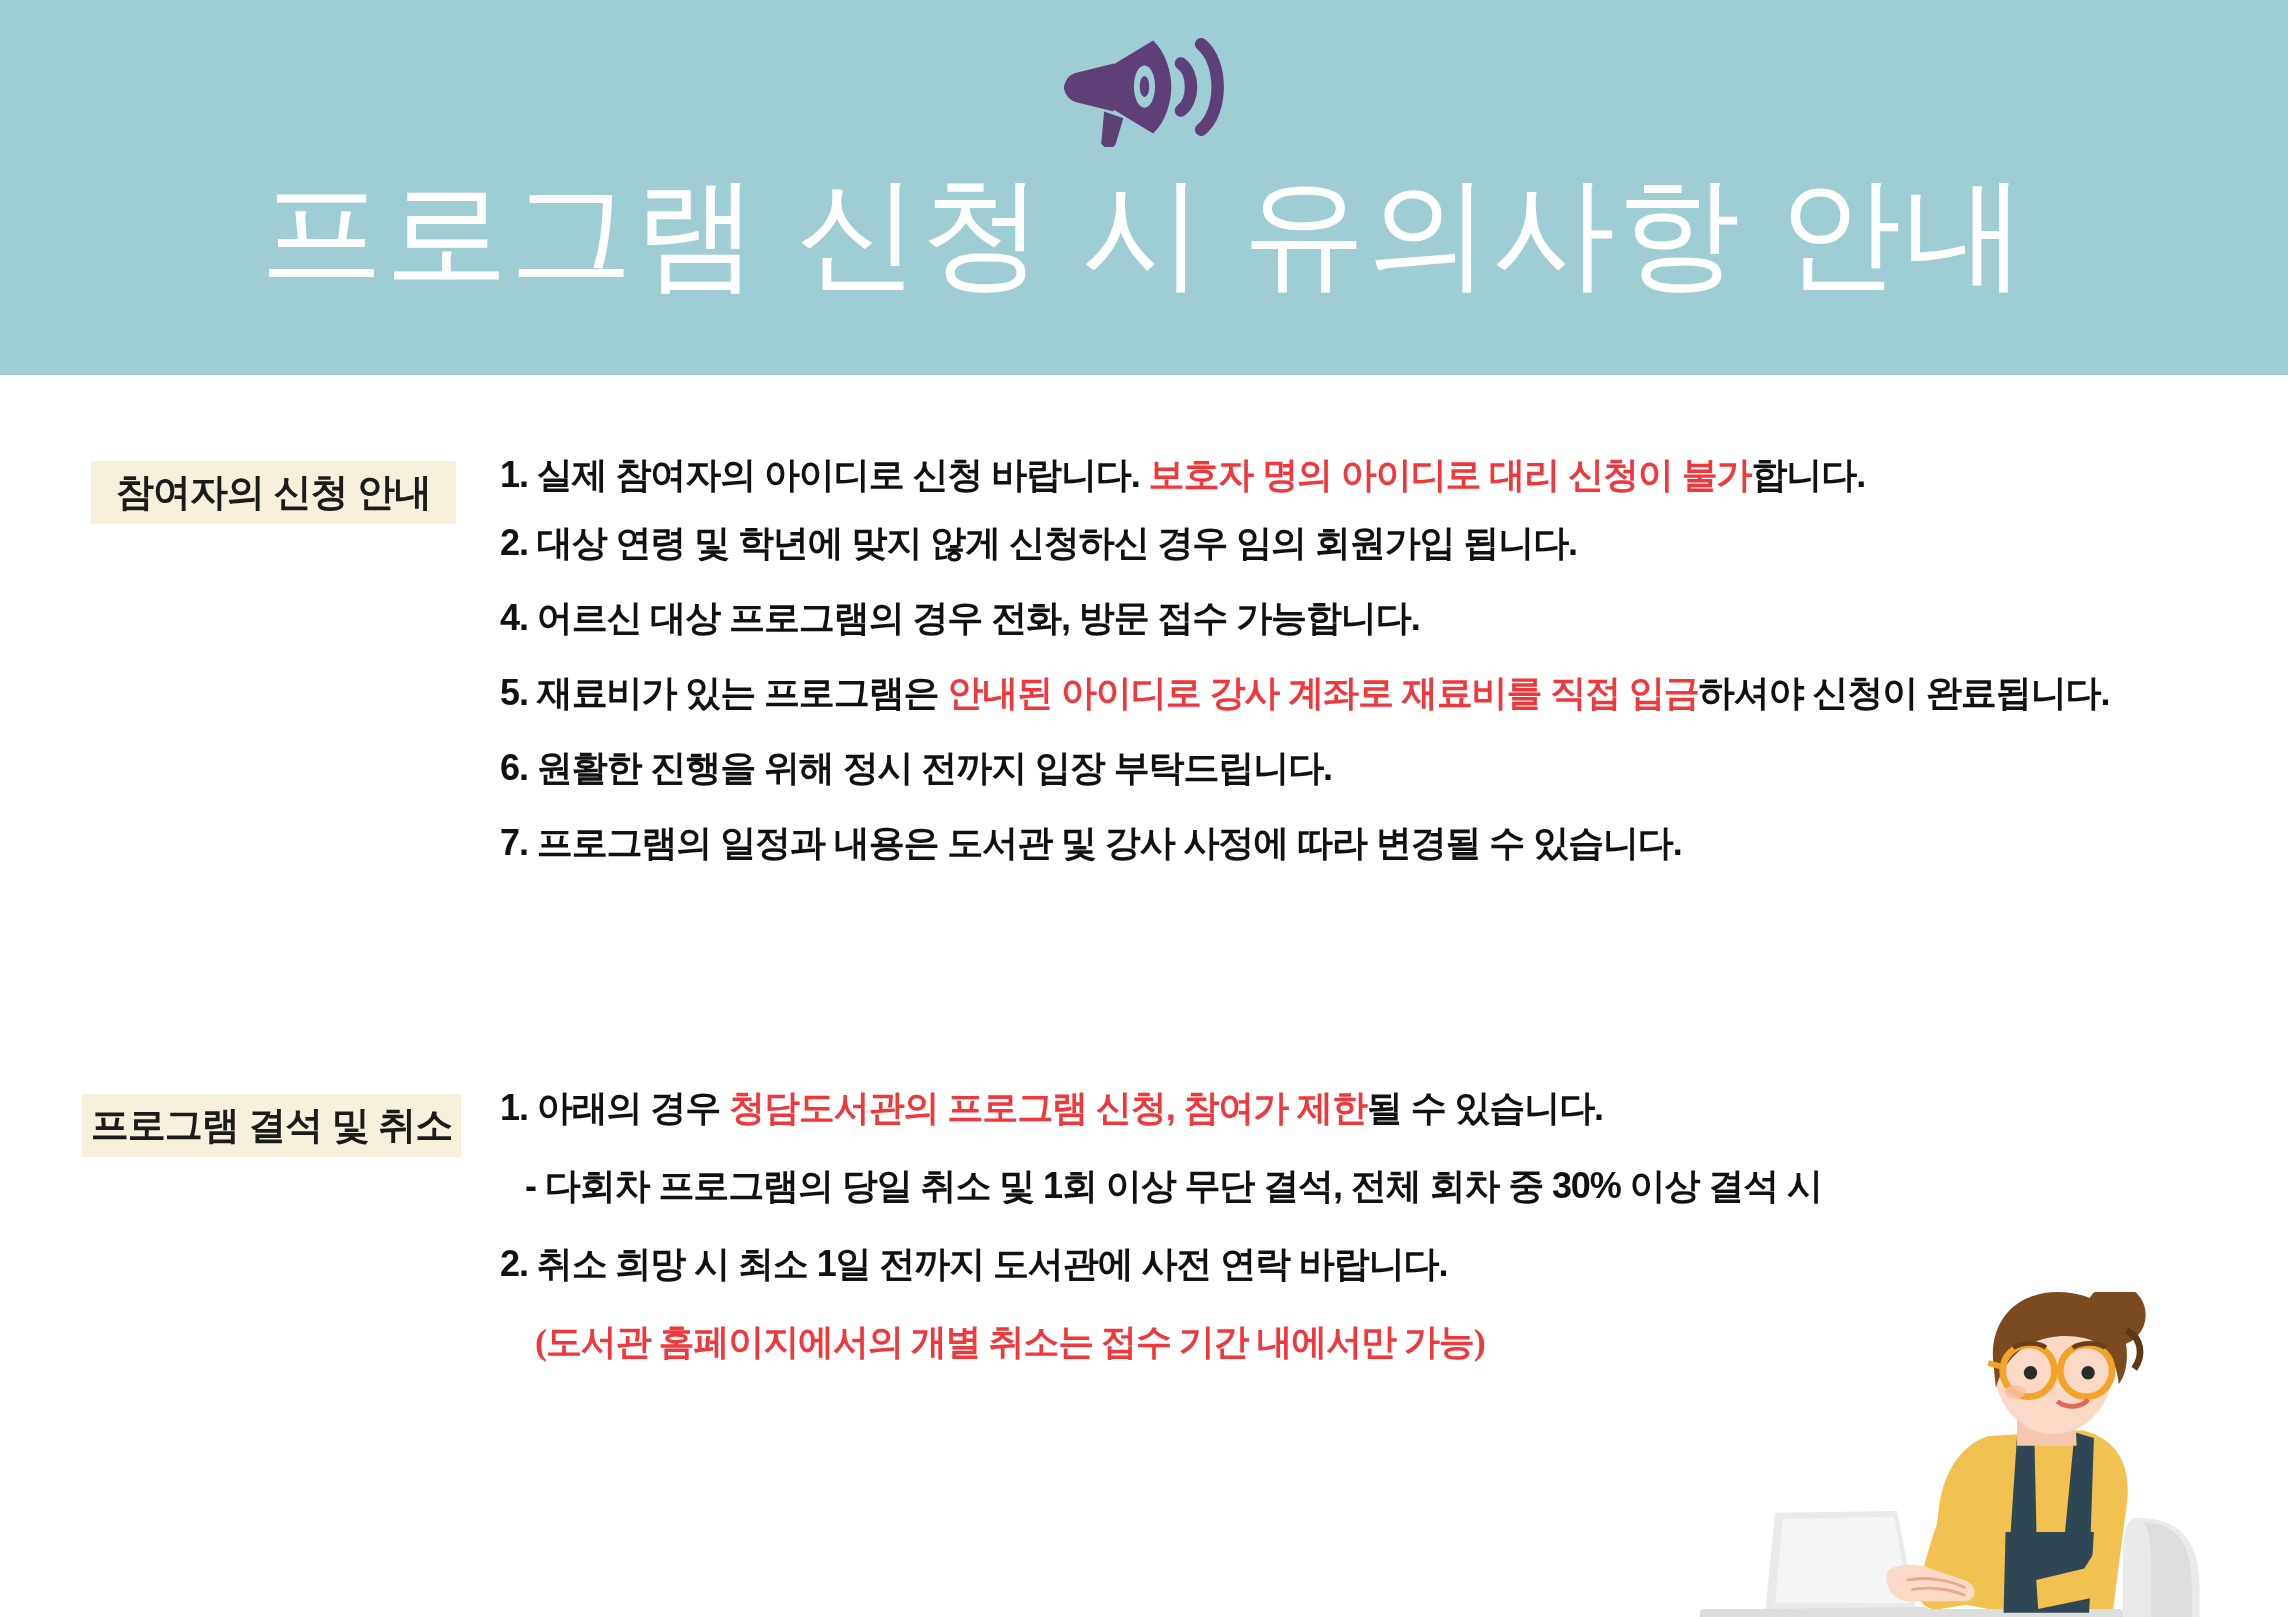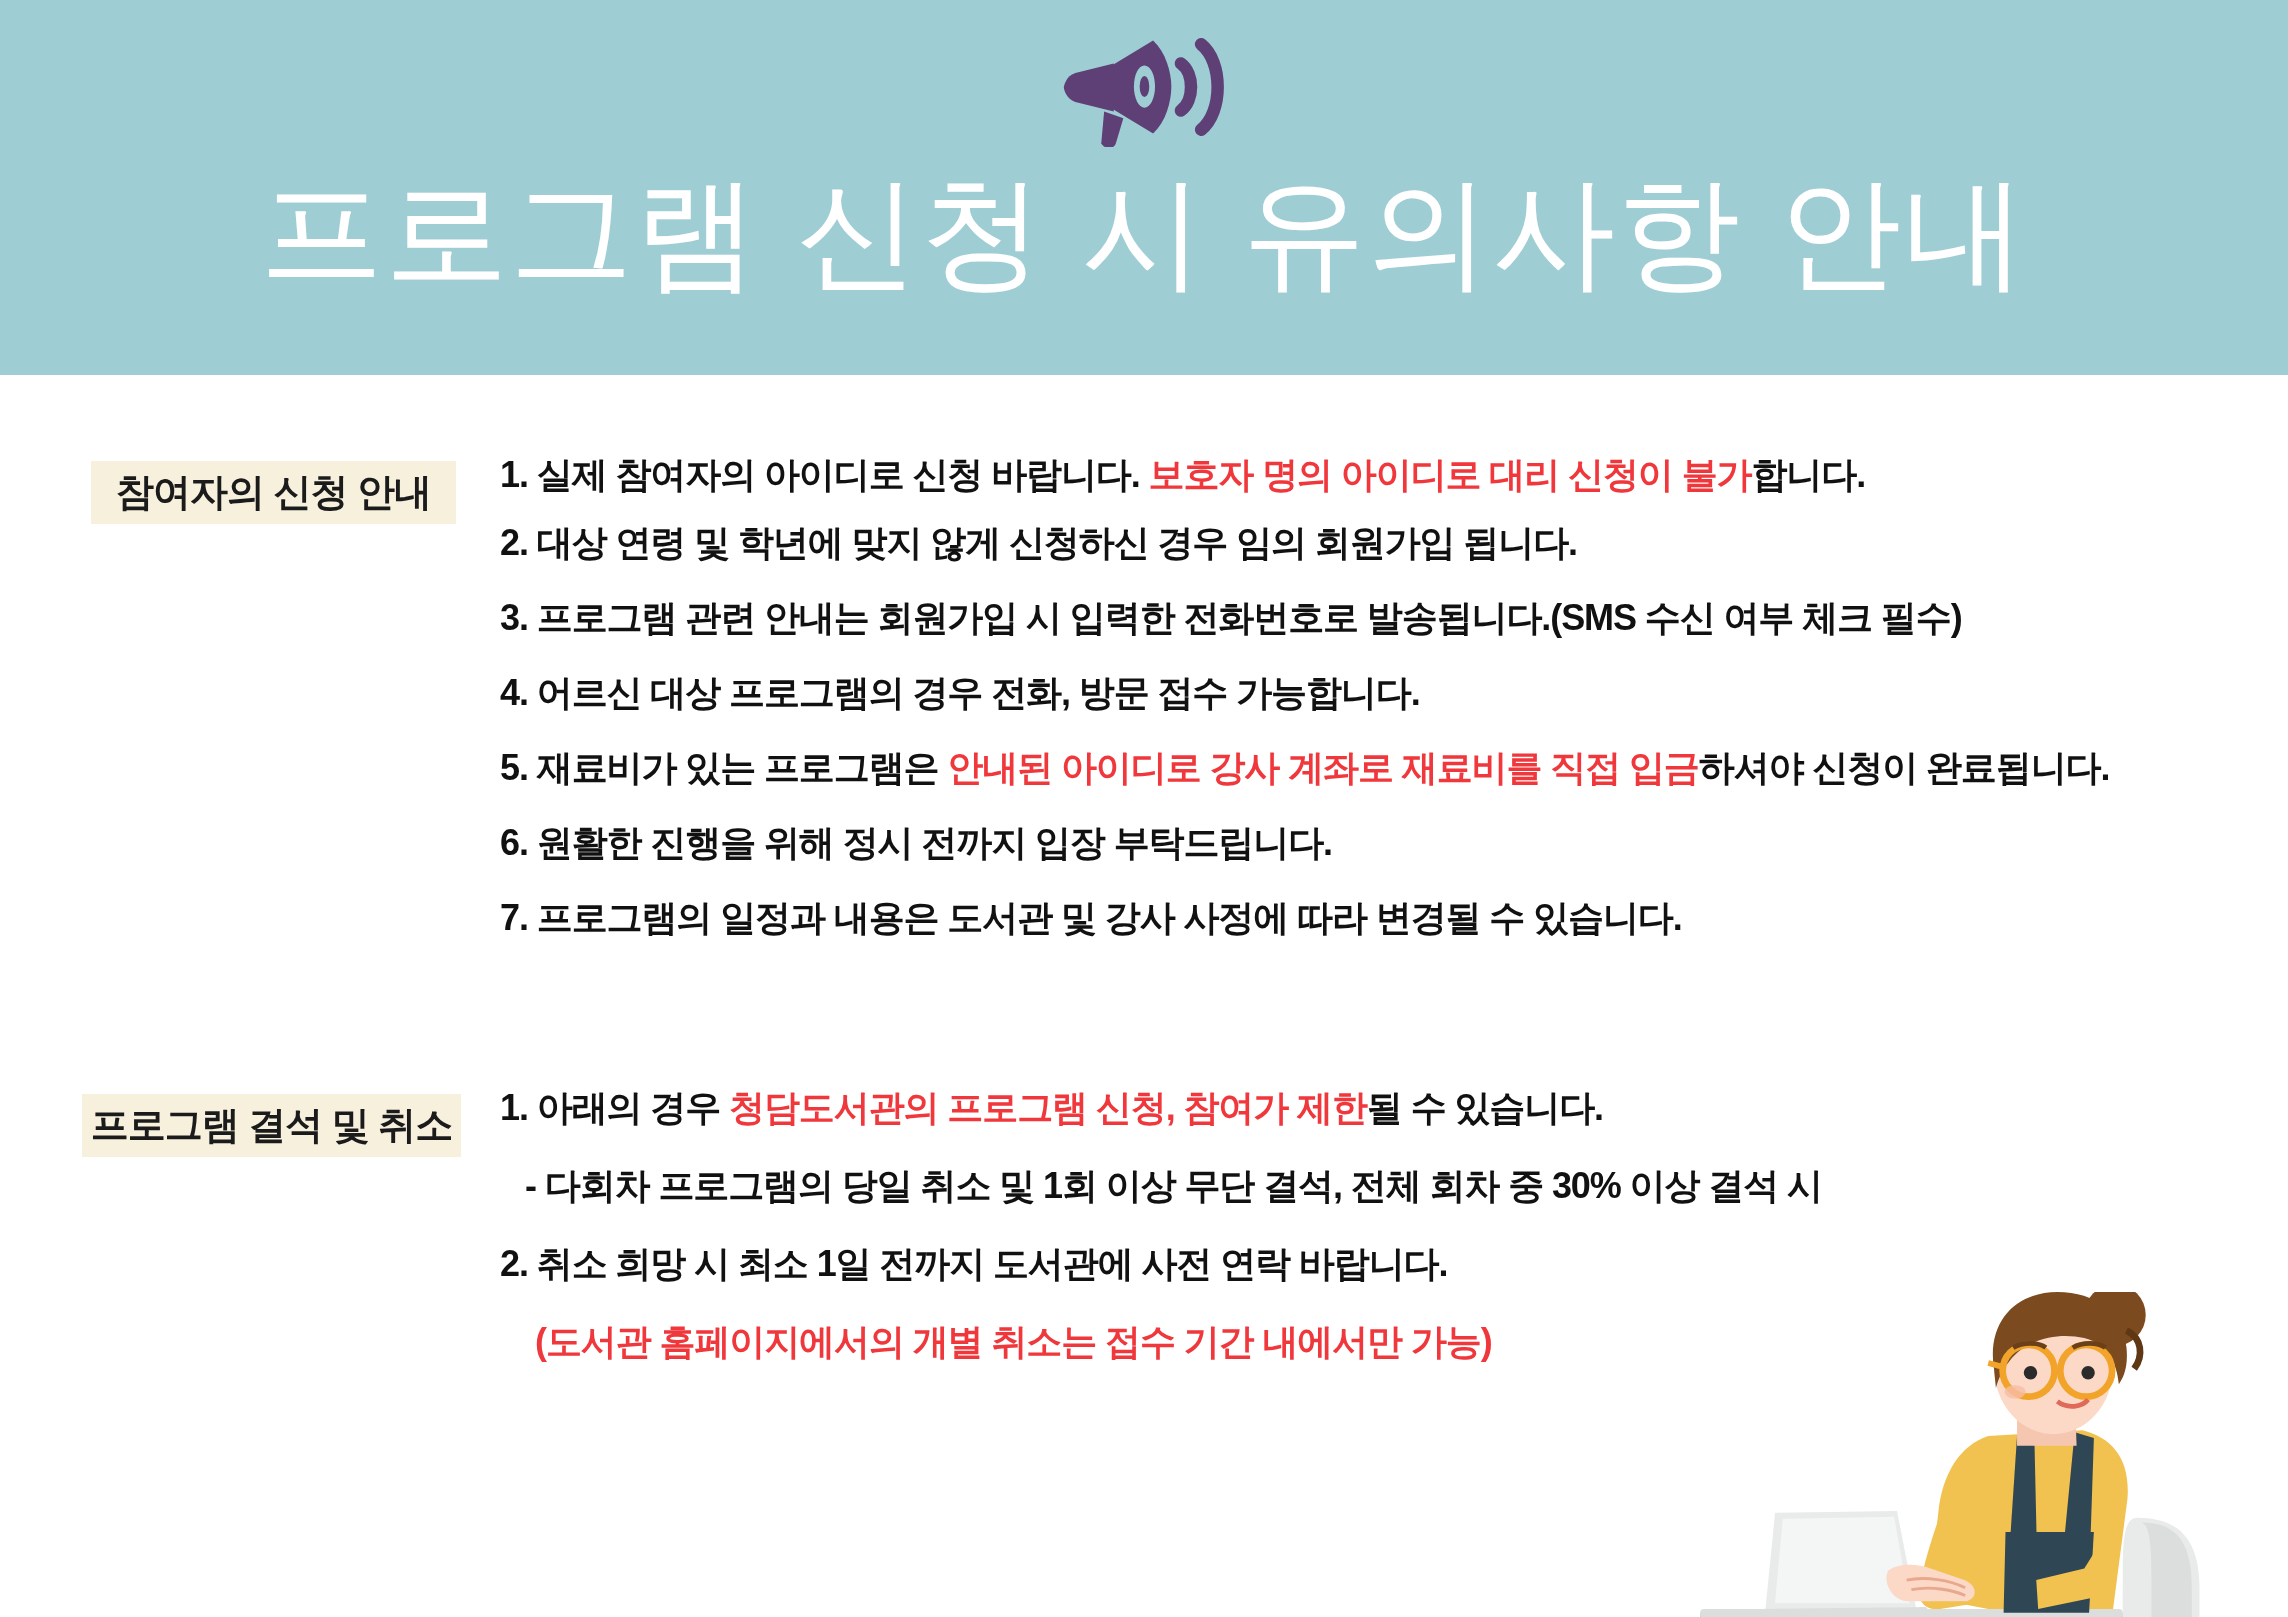--- a/index.html
+++ b/index.html
@@ -46,21 +46,21 @@
   .list { position:absolute; left:500px; top:-3.8px; width:1768px; }
   .li {
     font-size:36px; color:#111111; font-weight:bold;
     letter-spacing:-1.1px;
     line-height:1.0;
     margin-bottom:39px;
     white-space:nowrap;
   }
   .li.sub { padding-left:25px; }
   .li .red { color:#f0383c; }
-  .li.note-line { padding-left:35px; }
+  .li.note-line { padding-left:35px;font-family:Liberation Serif, serif; }
 
   #list-application .li:nth-child(1){ margin-bottom:32px; }
   #list-cancellation .li { margin-bottom:42px; }
 
   
   #illustration {
     position:absolute; left:1700px; top:917px; width:588px; height:605px;
   }
 </style>
 </head>
@@ -89,21 +89,20 @@
   <div id="poster-title">프로그램 신청 시 유의사항 안내</div>
 </div>
 
 <div id="content">
 
   <div class="section" id="section-application">
     <div class="section-label" id="label-application">참여자의 신청 안내</div>
     <div class="list" id="list-application">
         <div class="li"><span>1. </span><span>실제 참여자의 아이디로 신청 바랍니다. </span><span class="red">보호자 명의 아이디로 대리 신청이 불가</span><span>합니다.</span></div>
         <div class="li"><span>2. </span><span>대상 연령 및 학년에 맞지 않게 신청하신 경우 임의 회원가입 됩니다.</span></div>
-        <div class="li"><span>3. </span><span>프로그램 관련 안내는 회원가입 시 입력한 전화번호로 발송됩니다.(SMS 수신 여부 체크 필수)</span></div>
         <div class="li"><span>4. </span><span>어르신 대상 프로그램의 경우 전화, 방문 접수 가능합니다.</span></div>
         <div class="li"><span>5. </span><span>재료비가 있는 프로그램은 </span><span class="red">안내된 아이디로 강사 계좌로  재료비를 직접 입금</span><span>하셔야 신청이 완료됩니다.</span></div>
         <div class="li"><span>6. </span><span>원활한 진행을 위해 정시 전까지 입장 부탁드립니다.</span></div>
         <div class="li"><span>7. </span><span>프로그램의 일정과 내용은 도서관 및 강사 사정에 따라 변경될 수 있습니다.</span></div>
       </div>
   </div>
 
   <div class="section" id="section-cancellation">
     <div class="section-label" id="label-cancellation">프로그램 결석 및 취소</div>
     <div class="list" id="list-cancellation">

